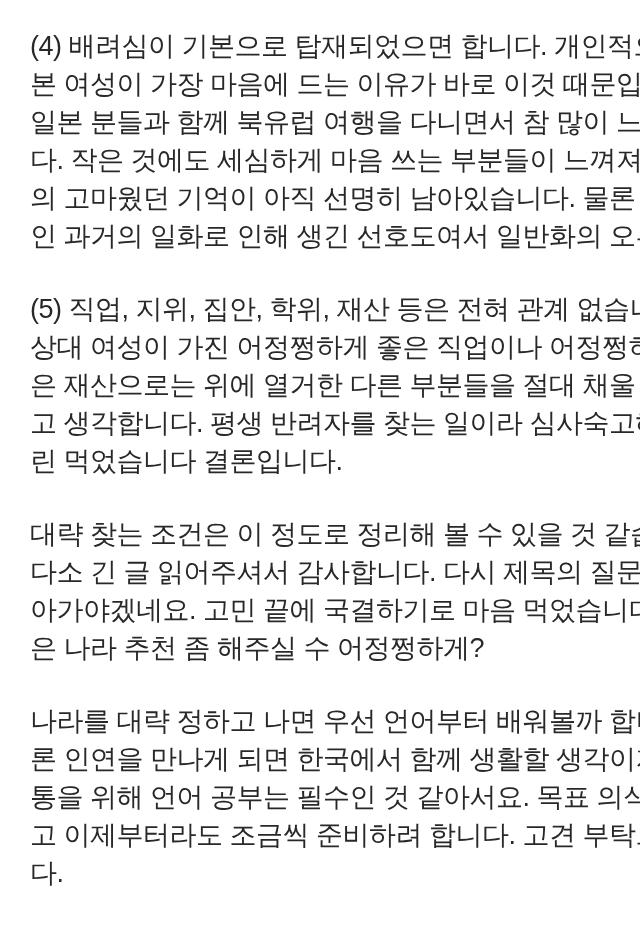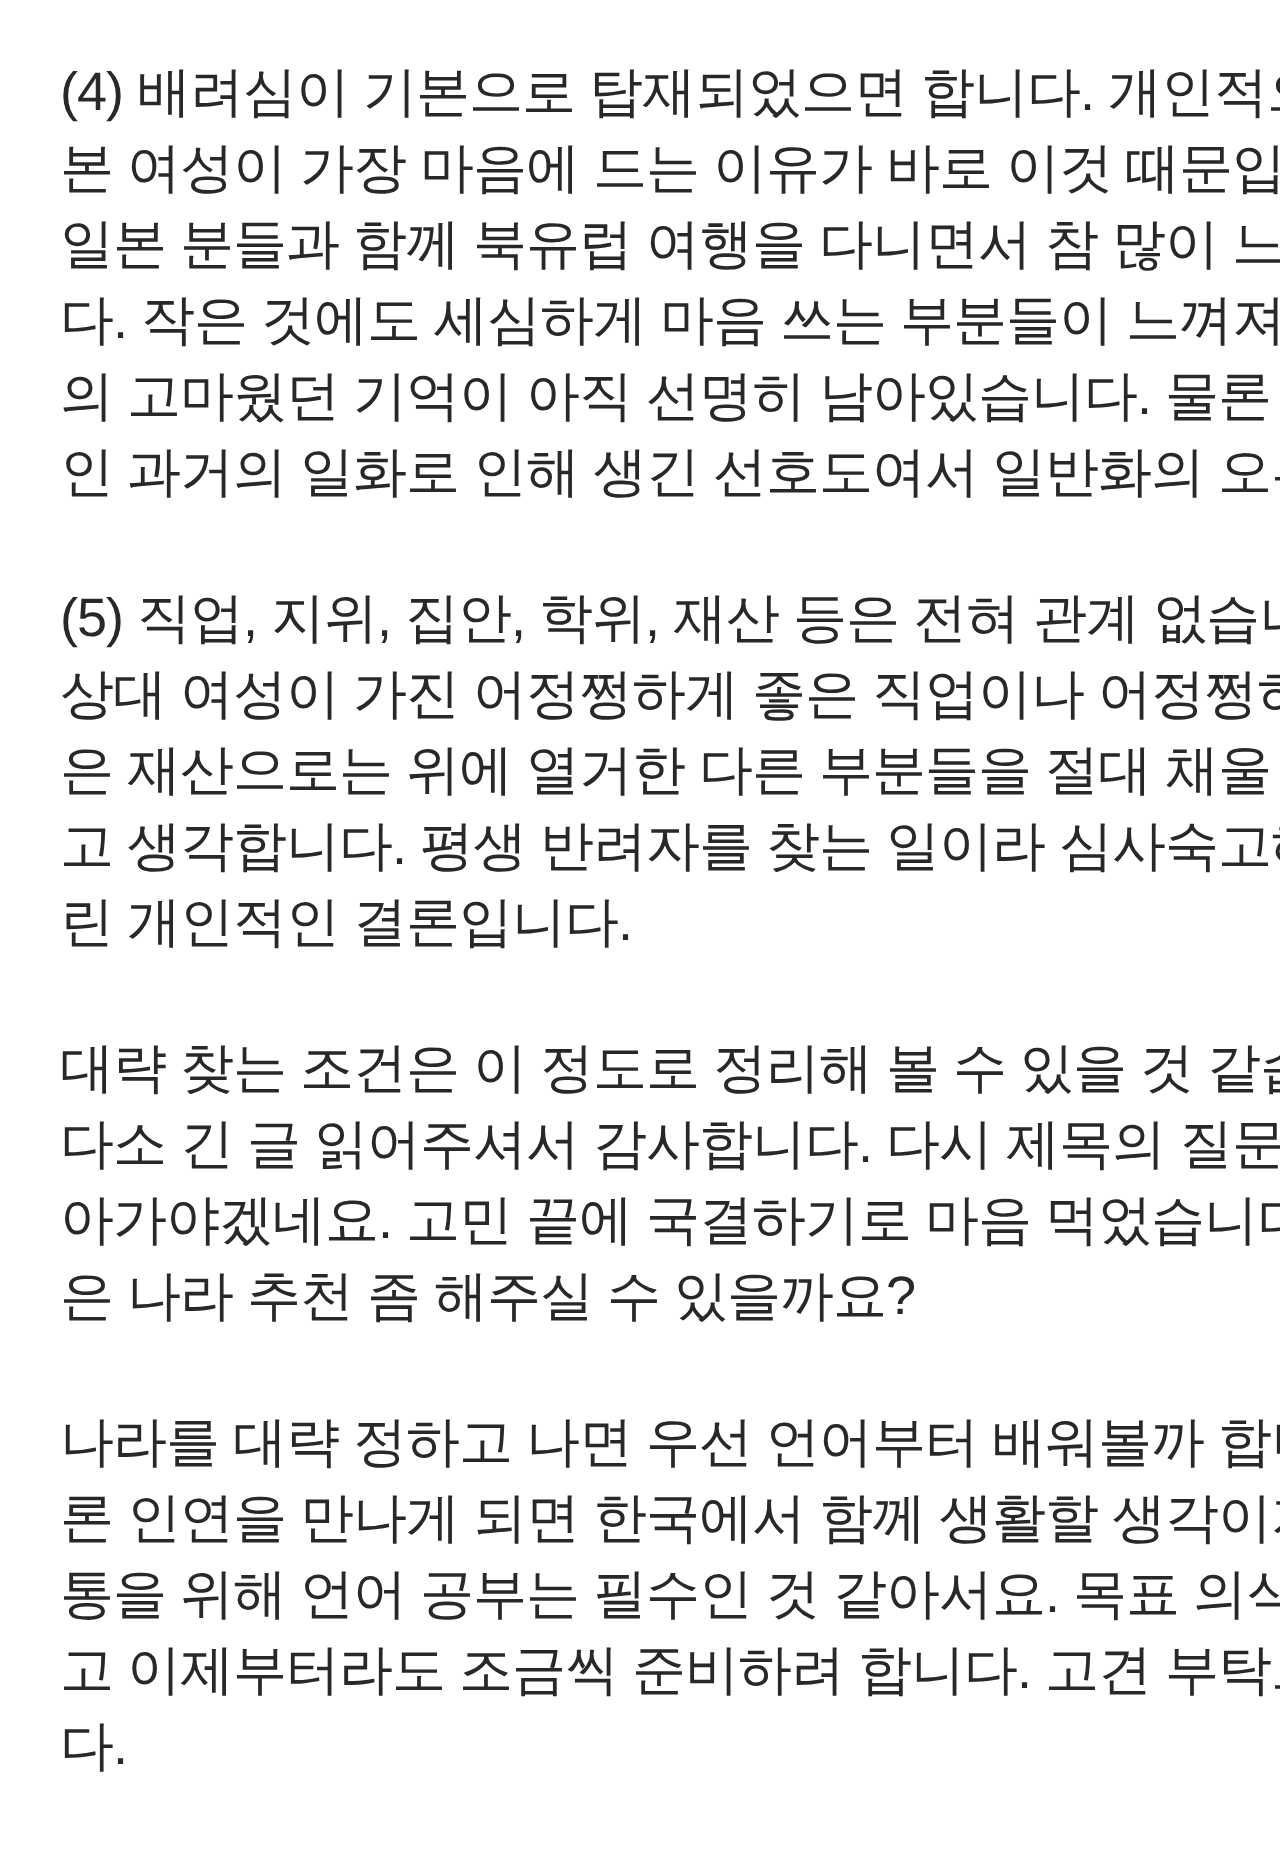--- a/index.html
+++ b/index.html
@@ -47,28 +47,28 @@
     <div class="line">다. 작은 것에도 세심하게 마음 쓰는 부분들이 느껴져 그 때</div>
     <div class="line">의 고마웠던 기억이 아직 선명히 남아있습니다. 물론 개인적</div>
     <div class="line">인 과거의 일화로 인해 생긴 선호도여서 일반화의 오류일 수</div>
   </div>
 
   <div class="paragraph">
     <div class="line">(5) 직업, 지위, 집안, 학위, 재산 등은 전혀 관계 없습니다.</div>
     <div class="line">상대 여성이 가진 어정쩡하게 좋은 직업이나 어정쩡하게 많</div>
     <div class="line">은 재산으로는 위에 열거한 다른 부분들을 절대 채울 수 없다</div>
     <div class="line">고 생각합니다. 평생 반려자를 찾는 일이라 심사숙고해서 내</div>
-    <div class="line">린 개인적인 결론입니다.</div>
+    <div class="line">린 먹었습니다 결론입니다.</div>
   </div>
 
   <div class="paragraph">
     <div class="line">대략 찾는 조건은 이 정도로 정리해 볼 수 있을 것 같습니다.</div>
     <div class="line">다소 긴 글 읽어주셔서 감사합니다. 다시 제목의 질문으로 돌</div>
     <div class="line">아가야겠네요. 고민 끝에 국결하기로 마음 먹었습니다. 괜찮</div>
-    <div class="line">은 나라 추천 좀 해주실 수 있을까요?</div>
+    <div class="line">은 나라 추천 좀 해주실 수 어정쩡하게?</div>
   </div>
 
   <div class="paragraph">
     <div class="line">나라를 대략 정하고 나면 우선 언어부터 배워볼까 합니다. 물</div>
     <div class="line">론 인연을 만나게 되면 한국에서 함께 생활할 생각이지만 소</div>
     <div class="line">통을 위해 언어 공부는 필수인 것 같아서요. 목표 의식을 갖</div>
     <div class="line">고 이제부터라도 조금씩 준비하려 합니다. 고견 부탁드립니</div>
     <div class="line">다.</div>
   </div>
 

